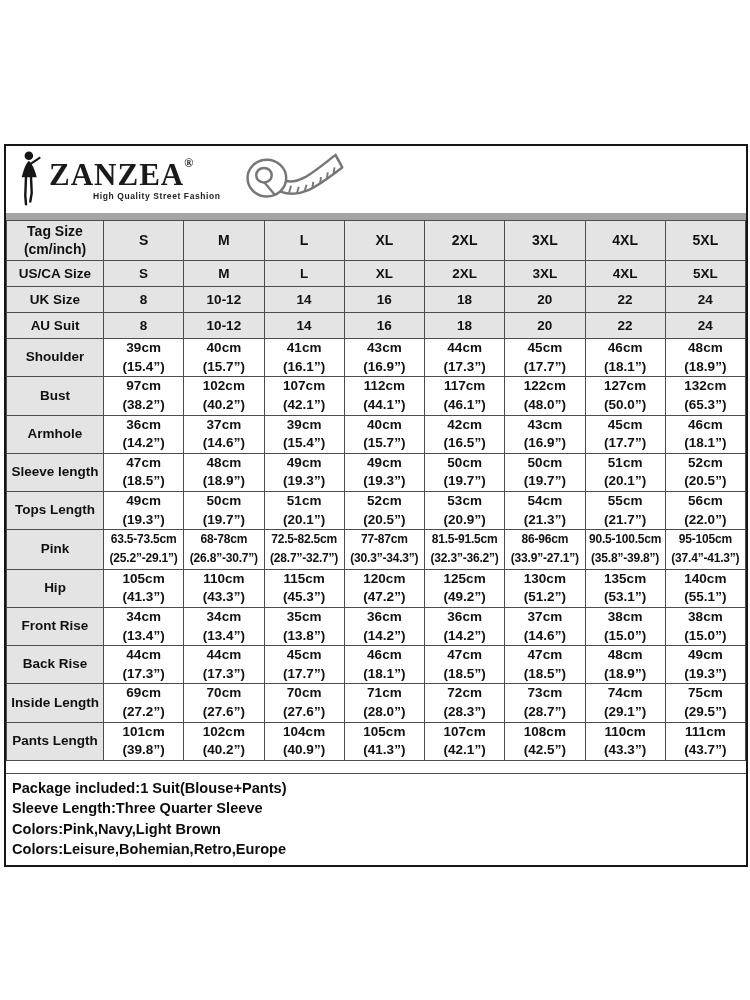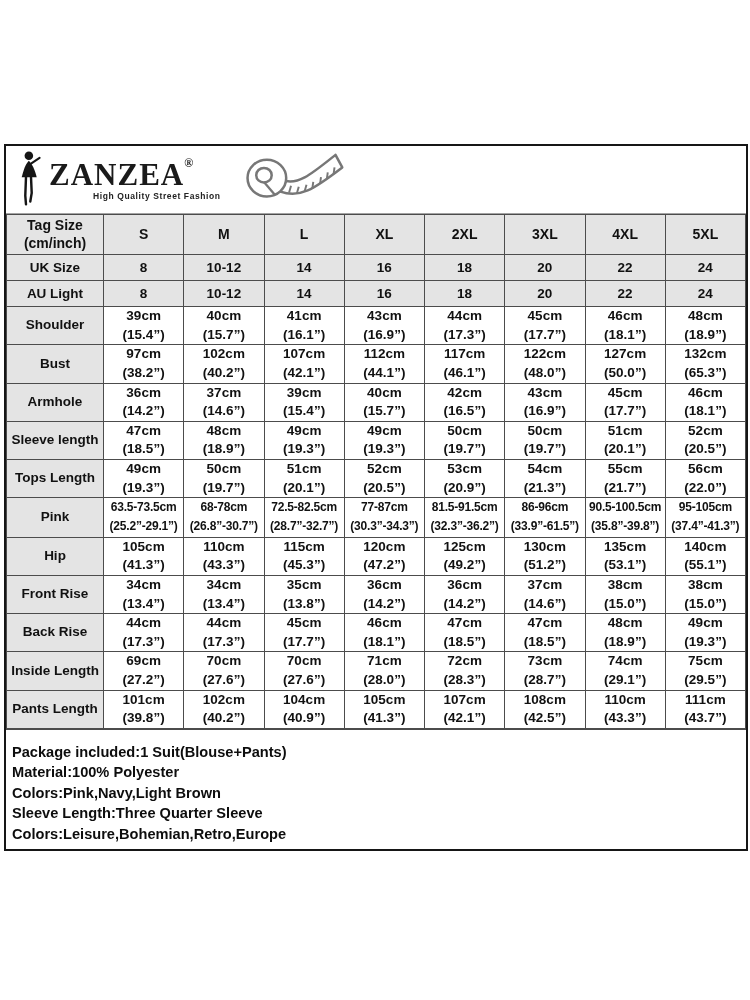--- a/index.html
+++ b/index.html
@@ -1,21 +1,21 @@
 <!DOCTYPE html>
 <html><head>
 <meta charset="utf-8">
 <style>
   html,body{margin:0;padding:0;background:#fff;}
   .sheet{position:relative;width:750px;height:1000px;background:#fff;
          font-family:"Liberation Sans",sans-serif;color:#111;overflow:hidden;}
   .panel{position:absolute;left:4px;top:144px;width:740px;border:2px solid #161616;background:#fff;}
 
   
-  .band{display:flex;align-items:center;height:67px;border-bottom:1px solid #a3a3a3;}
+  .band{display:flex;align-items:center;height:67px;border-bottom:7px solid #a3a3a3;}
   .logo{width:216px;display:flex;align-items:center;padding-left:10px;box-sizing:border-box;gap:3px;}
   .logo-text{display:flex;flex-direction:column;align-items:flex-start;}
   .brand-line{font-family:"Liberation Serif",serif;font-weight:bold;font-size:31px;
               letter-spacing:1px;line-height:1;color:#1a1a1a;}
   .reg{font-size:12px;vertical-align:top;position:relative;top:-2px;}
   .tagline{font-size:8.5px;font-weight:bold;letter-spacing:.6px;color:#222;margin-top:1px;white-space:nowrap;margin-left:44px;}
   .notice{flex:1;text-align:center;font-size:13px;font-weight:bold;line-height:1.62;color:#111;}
   .tape{width:140px;display:flex;justify-content:center;align-items:center;}
 
   
@@ -23,21 +23,21 @@
   table.size-table td{border:1px solid #4c4c4c;text-align:center;vertical-align:middle;
       font-weight:bold;color:#111;padding:0;}
   td.shade{background:#e4e4e4;}
   tr.header-row td{height:39px;font-size:14px;line-height:1.25;}
   tr.size-row td{height:25px;font-size:13.5px;}
   tr.measure-row td{height:37px;font-size:13.5px;line-height:1.38;}
   tr.measure-row.small td.val{font-size:12px;letter-spacing:-.2px;line-height:1.6;}
   td .l2{display:block;}
 
   
-  .footer{border-top:1px solid #4c4c4c;padding:12px 6px 5px 6px;}
+  .footer{border-top:1px solid #4c4c4c;padding:4px 6px 5px 6px;margin-top:12px;}
   .footer .detail{font-size:14.6px;font-weight:bold;line-height:1.4;color:#0d0d0d;white-space:nowrap;}
 </style>
 </head>
 <body>
 
 <div class="sheet">
   <div class="panel">
 
     <div class="band">
       <div class="logo">
@@ -87,32 +87,43 @@
             <td class="shade">S</td>
             <td class="shade">M</td>
             <td class="shade">L</td>
             <td class="shade">XL</td>
             <td class="shade">2XL</td>
             <td class="shade">3XL</td>
             <td class="shade">4XL</td>
             <td class="shade">5XL</td>
           </tr>
           <tr class="size-row">
+            <td class="shade">US/CA Size</td>
+            <td class="shade">S</td>
+            <td class="shade">M</td>
+            <td class="shade">L</td>
+            <td class="shade">XL</td>
+            <td class="shade">2XL</td>
+            <td class="shade">3XL</td>
+            <td class="shade">4XL</td>
+            <td class="shade">5XL</td>
+          </tr>
+          <tr class="size-row">
             <td class="shade">UK Size</td>
             <td class="shade">8</td>
             <td class="shade">10-12</td>
             <td class="shade">14</td>
             <td class="shade">16</td>
             <td class="shade">18</td>
             <td class="shade">20</td>
             <td class="shade">22</td>
             <td class="shade">24</td>
           </tr>
           <tr class="size-row">
-            <td class="shade">AU Light</td>
+            <td class="shade">AU Suit</td>
             <td class="shade">8</td>
             <td class="shade">10-12</td>
             <td class="shade">14</td>
             <td class="shade">16</td>
             <td class="shade">18</td>
             <td class="shade">20</td>
             <td class="shade">22</td>
             <td class="shade">24</td>
           </tr>
           <tr class="measure-row">
@@ -307,21 +318,21 @@
             <td class="val">
               <span class="l2">77-87cm</span>
               <span class="l2">(30.3”-34.3”)</span>
             </td>
             <td class="val">
               <span class="l2">81.5-91.5cm</span>
               <span class="l2">(32.3”-36.2”)</span>
             </td>
             <td class="val">
               <span class="l2">86-96cm</span>
-              <span class="l2">(33.9”-61.5”)</span>
+              <span class="l2">(33.9”-27.1”)</span>
             </td>
             <td class="val">
               <span class="l2">90.5-100.5cm</span>
               <span class="l2">(35.8”-39.8”)</span>
             </td>
             <td class="val">
               <span class="l2">95-105cm</span>
               <span class="l2">(37.4”-41.3”)</span>
             </td>
           </tr>
@@ -498,20 +509,19 @@
             <td class="val">
               <span class="l2">111cm</span>
               <span class="l2">(43.7”)</span>
             </td>
           </tr>
         </tbody>
     </table>
 
     <div class="footer">
         <div class="detail">Package included:1 Suit(Blouse+Pants)</div>
-        <div class="detail">Material:100% Polyester</div>
+        <div class="detail">Sleeve Length:Three Quarter Sleeve</div>
         <div class="detail">Colors:Pink,Navy,Light Brown</div>
-        <div class="detail">Sleeve Length:Three Quarter Sleeve</div>
         <div class="detail">Colors:Leisure,Bohemian,Retro,Europe</div>
       </div>
 
   </div>
 </div>
 
 </body></html>

